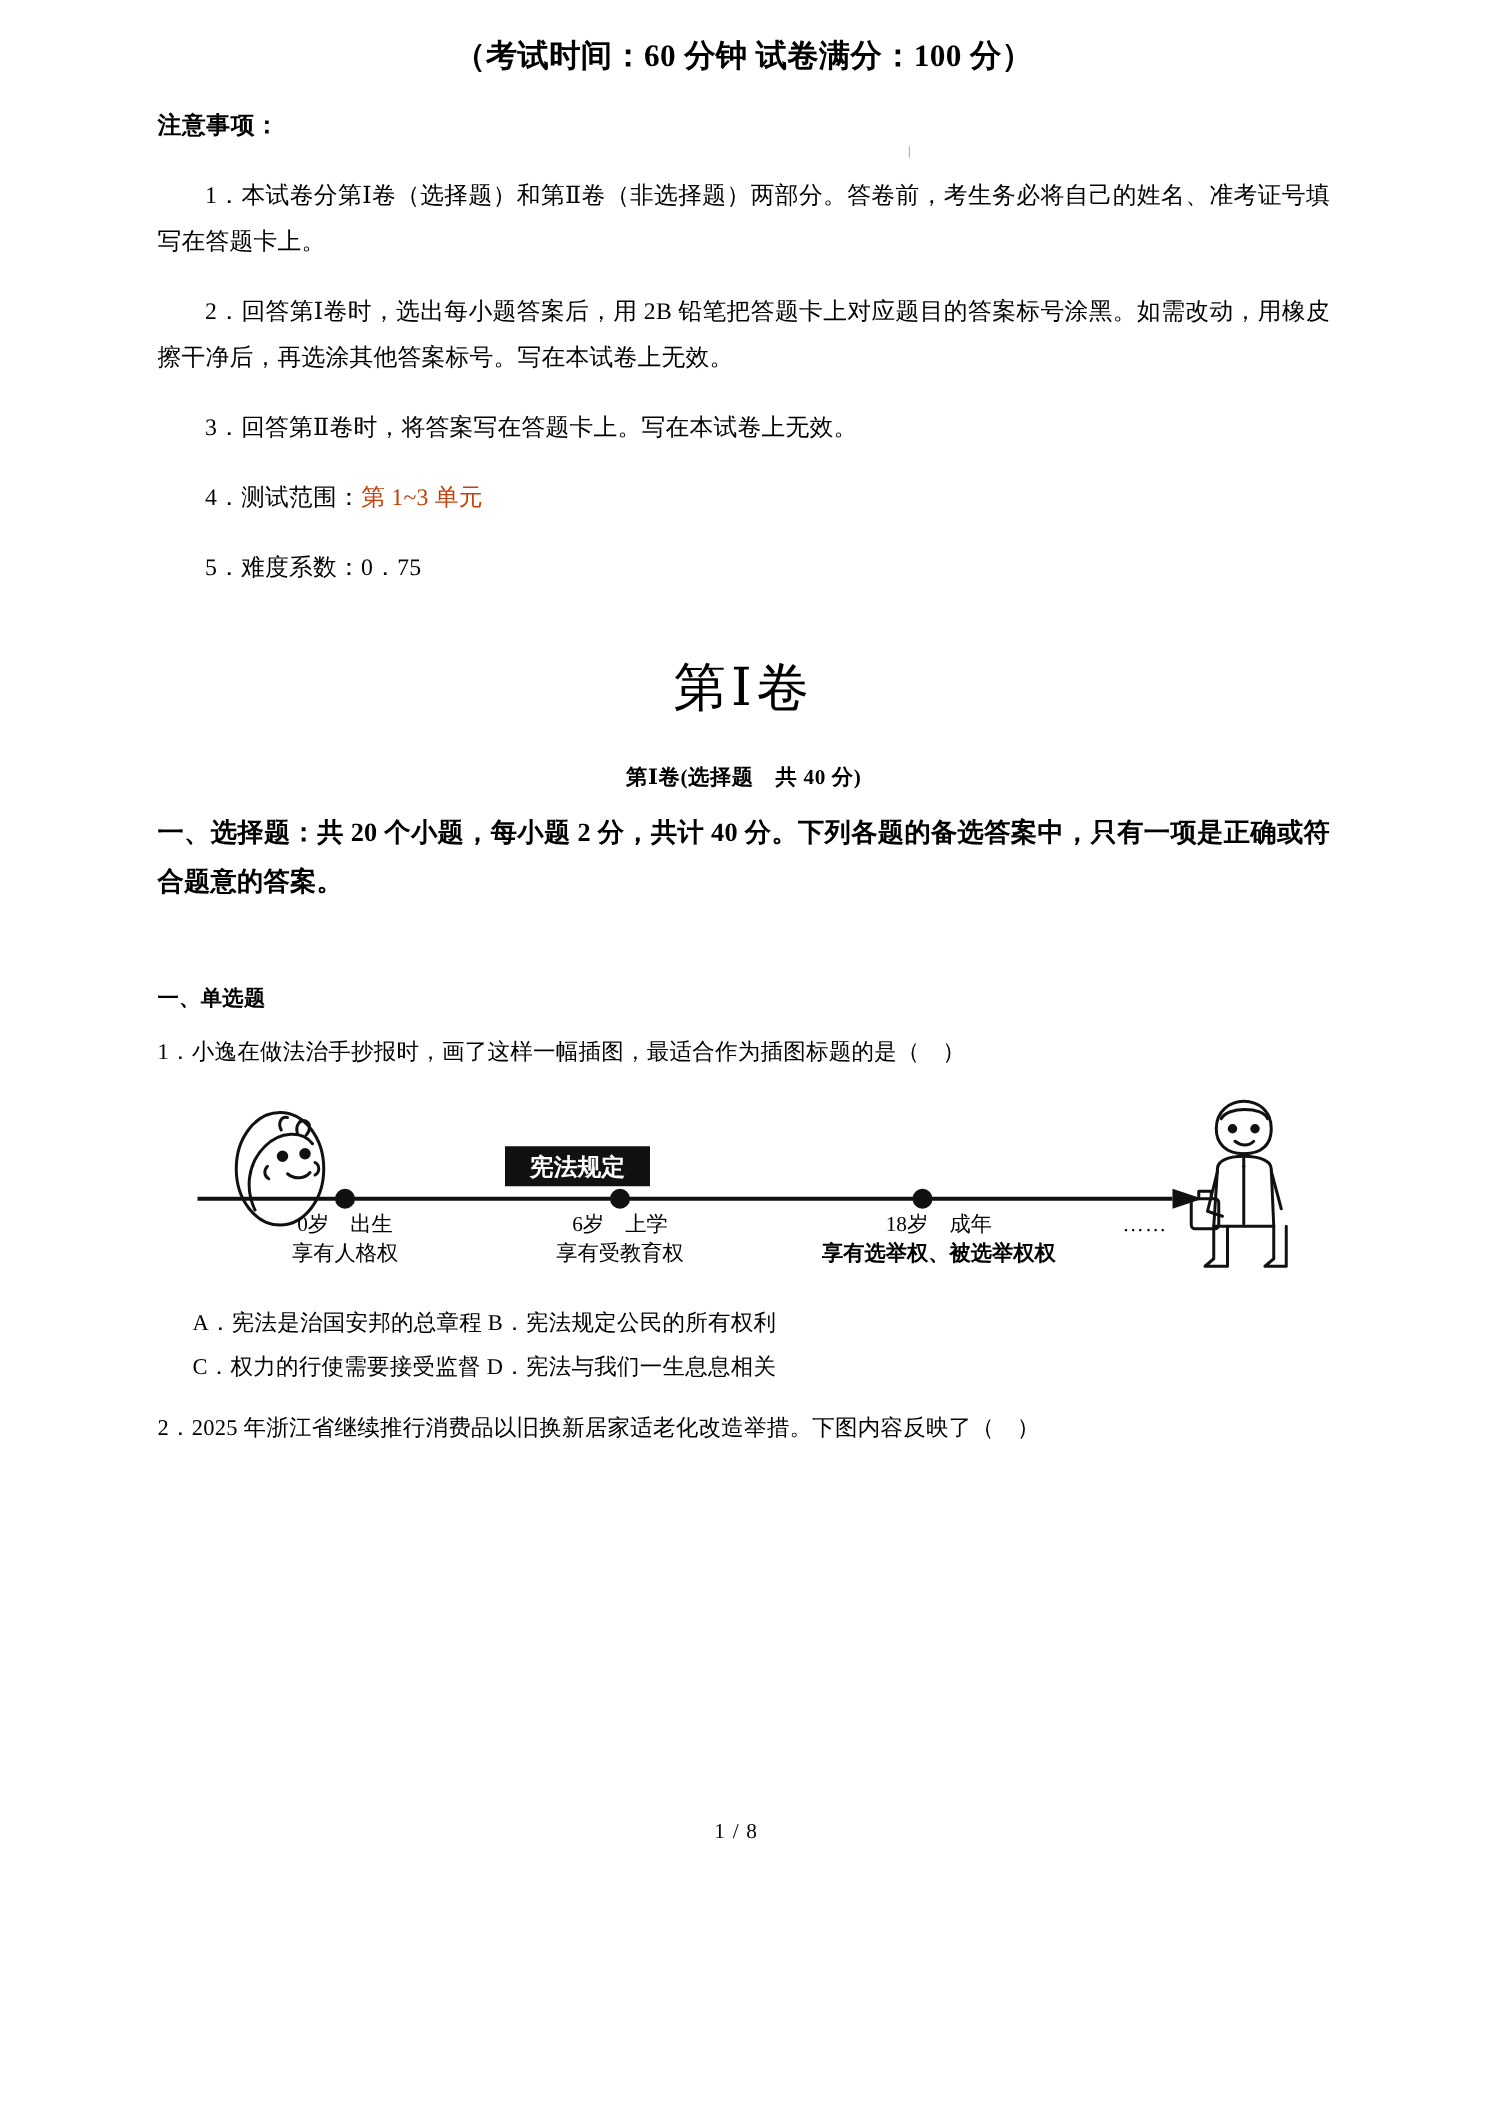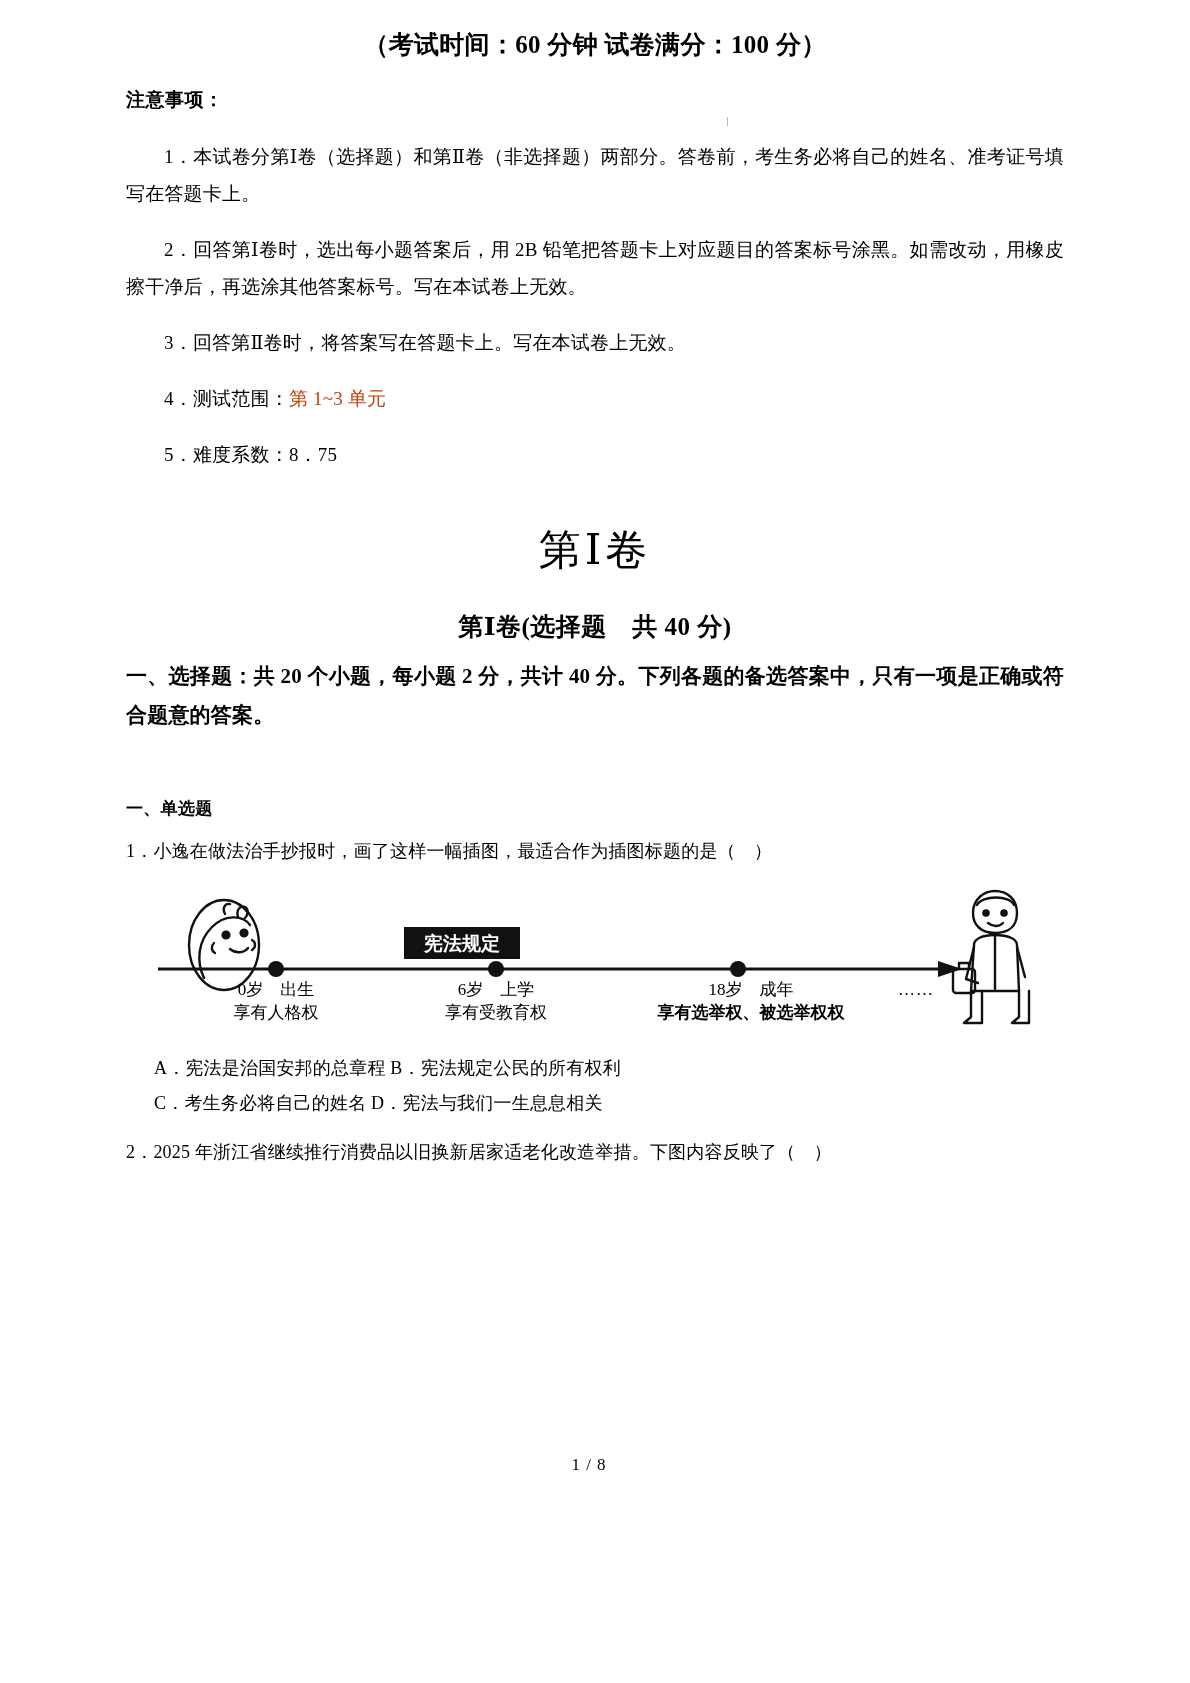--- a/index.html
+++ b/index.html
@@ -76,21 +76,21 @@
     text-align: center;
     font-size: 42px;
     margin: 0;
     padding-top: 30px;
     padding-bottom: 6px;
     letter-spacing: 4px;
     font-family: "Liberation Serif", "DejaVu Serif", serif;
   }
   .juan-sub {
     text-align: center;
-    font-size: 25px;
+    font-size: 17px;
     font-weight: bold;
     margin: 0;
     padding-top: 26px;
     letter-spacing: 0.5px;
   }
   .section-lead {
     font-size: 21px;
     font-weight: bold;
     line-height: 1.85;
     margin: 0;
@@ -150,21 +150,21 @@
 
   <p class="doc-subtitle">（考试时间：60 分钟    试卷满分：100 分）</p>
 
   <p class="notice-title">注意事项：</p>
 
   <div class="notice-list">
     <p class="notice-item first">1．本试卷分第Ⅰ卷（选择题）和第Ⅱ卷（非选择题）两部分。答卷前，考生务必将自己的姓名、准考证号填写在答题卡上。</p>
     <p class="notice-item">2．回答第Ⅰ卷时，选出每小题答案后，用 2B 铅笔把答题卡上对应题目的答案标号涂黑。如需改动，用橡皮擦干净后，再选涂其他答案标号。写在本试卷上无效。</p>
     <p class="notice-item">3．回答第Ⅱ卷时，将答案写在答题卡上。写在本试卷上无效。</p>
     <p class="notice-item"><span>4．测试范围：</span><span class="red">第 1~3 单元</span></p>
-    <p class="notice-item">5．难度系数：8．75</p>
+    <p class="notice-item">5．难度系数：0．75</p>
   </div>
 
   <p class="juan-big">第Ⅰ卷</p>
 
   <p class="juan-sub">第Ⅰ卷(选择题　共 40 分)</p>
 
   <p class="section-lead">一、选择题：共 20 个小题，每小题 2 分，共计 40 分。下列各题的备选答案中，只有一项是正确或符合题意的答案。</p>
 
   <p class="sub-head">一、单选题</p>
 
@@ -223,19 +223,19 @@
       <text x="370" y="135" text-anchor="middle" font-size="17" font-family="'Liberation Serif','DejaVu Serif',serif">享有受教育权</text>
 
       <text x="625" y="112" text-anchor="middle" font-size="17" font-family="'Liberation Serif','DejaVu Serif',serif">18岁　成年</text>
       <text x="625" y="135" text-anchor="middle" font-size="17" font-family="'Liberation Serif','DejaVu Serif',serif" font-weight="bold">享有选举权、被选举权权</text>
 
       <text x="790" y="112" text-anchor="middle" font-size="17" letter-spacing="1" font-family="'Liberation Serif','DejaVu Serif',serif">……</text>
     </svg>
   </div>
 
   <p class="option-line">A．宪法是治国安邦的总章程 B．宪法规定公民的所有权利</p>
-  <p class="option-line">C．考生务必将自己的姓名 D．宪法与我们一生息息相关</p>
+  <p class="option-line">C．权力的行使需要接受监督 D．宪法与我们一生息息相关</p>
 
   <p class="question">2．2025 年浙江省继续推行消费品以旧换新居家适老化改造举措。下图内容反映了（　）</p>
 
   <div class="page-number">1 / 8</div>
 
 </div>
 
 </body></html>

